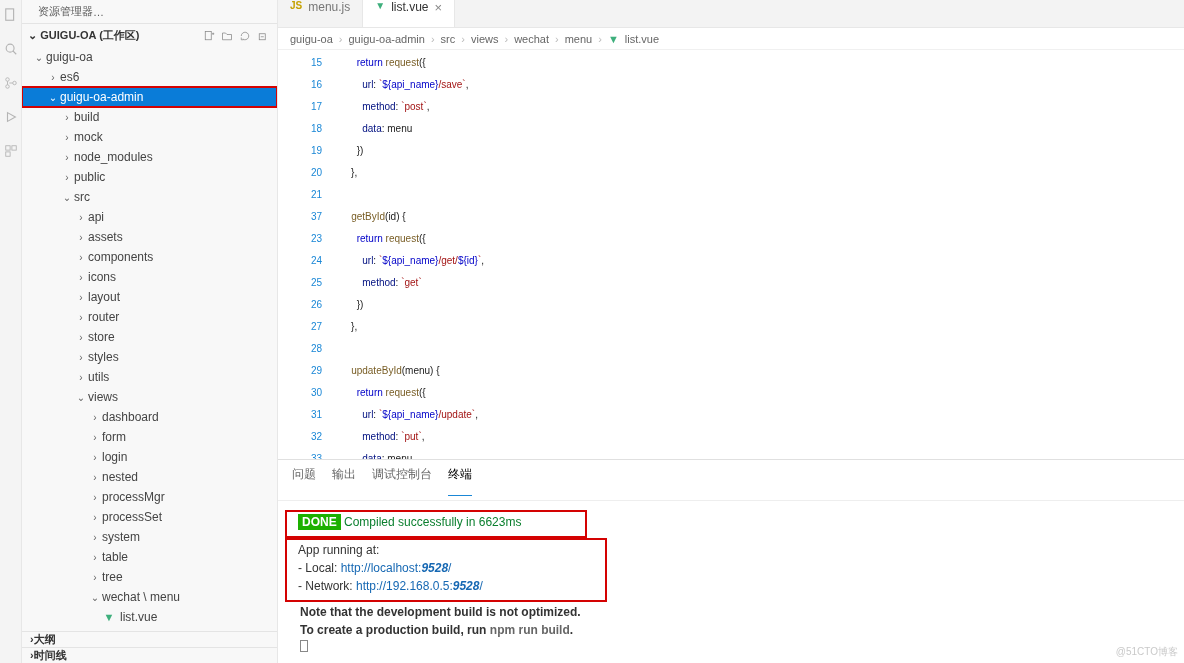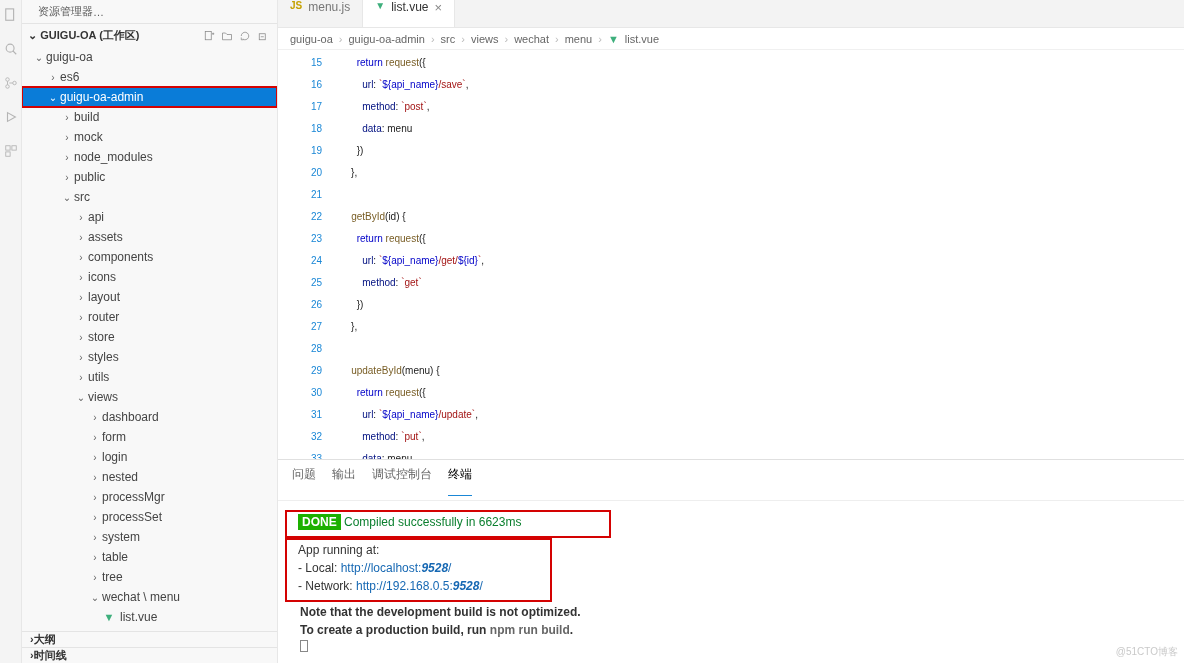--- a/index.html
+++ b/index.html
@@ -307,21 +307,21 @@
 
     <div class="editor">
       <div class="gutter" id="gutter">
           <div>15</div>
           <div>16</div>
           <div>17</div>
           <div>18</div>
           <div>19</div>
           <div>20</div>
           <div>21</div>
-          <div>22</div>
+          <div>37</div>
           <div>23</div>
           <div>24</div>
           <div>25</div>
           <div>26</div>
           <div>27</div>
           <div>28</div>
           <div>29</div>
           <div>30</div>
           <div>31</div>
           <div>32</div>
@@ -331,25 +331,25 @@
     </div>
 
     <div class="panel">
       <div class="panel-tabs">
         <span>问题</span>
         <span>输出</span>
         <span>调试控制台</span>
         <span class="act">终端</span>
       </div>
       <div class="term">
-        <div class="block hl" style="width:324px">
+        <div class="block hl" style="width:300px">
           <span class="done">DONE</span>
           <span class="succ"> <span>Compiled successfully in 6623ms</span></span>
         </div>
-        <div class="block hl" style="width:265px;margin-top:0">
+        <div class="block hl" style="width:320px;margin-top:0">
           <div>App running at:</div>
           <div><span>- Local:   </span><a><span>http://localhost:</span><span class="port">9528</span>/</a></div>
           <div><span>- Network: </span><a><span>http://192.168.0.5:</span><span class="port">9528</span>/</a></div>
         </div>
         <div class="note">Note that the development build is not optimized.</div>
         <div class="note"><span>To create a production build, run </span><span class="cmd">npm run build</span><span>.</span></div>
         <div class="cursor-line"><span class="cursor-box"></span></div>
       </div>
     </div>
   </div>

